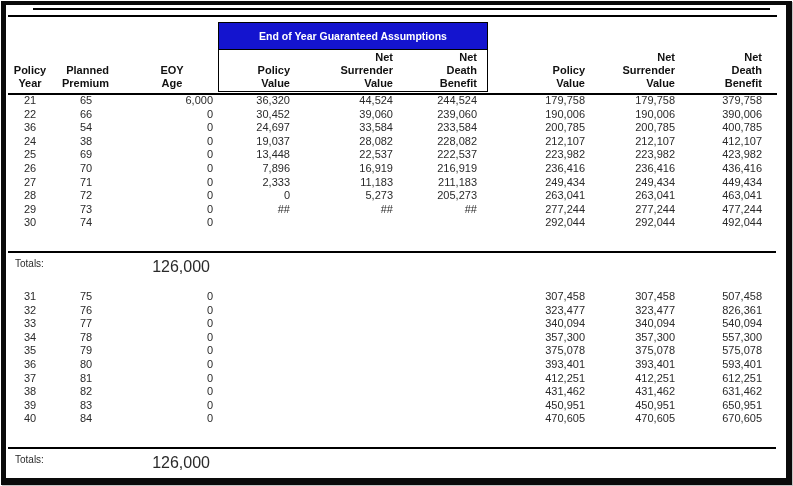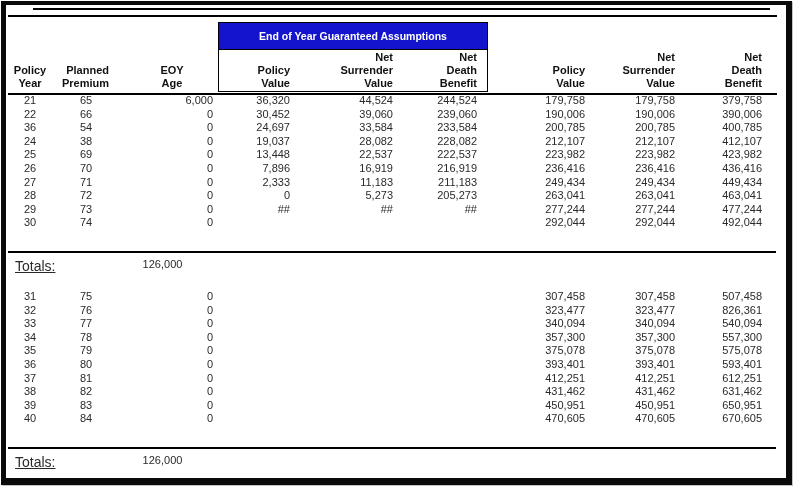--- a/index.html
+++ b/index.html
@@ -29,22 +29,22 @@
   .col-1{text-align:center;} .col-2{text-align:center;}
   .col-3{text-align:right;padding-right:11px;}
   .col-4{text-align:right;padding-right:10px;}
   .col-5{text-align:right;padding-right:11px;}
   .col-6{text-align:right;padding-right:11px;}
   .col-7{text-align:right;padding-right:13px;}
   .col-8{text-align:right;padding-right:13px;}
   .col-9{text-align:right;padding-right:14px;}
   .totals-row{position:absolute;left:8px;width:768px;height:22px;border-top:2px solid #000;}
   .totals1{top:251px;} .totals2{top:447px;}
-  .totals-label{position:absolute;left:7px;top:5px;font-size:14px;color:#2a2a2a;text-decoration:underline;}
-  .totals-value{position:absolute;left:100px;width:109px;top:5px;text-align:center;font-size:11px;color:#2a2a2a;}
+  .totals-label{position:absolute;left:7px;top:5px;font-size:10px;color:#2a2a2a;}
+  .totals-value{position:absolute;left:93px;width:109px;top:5px;text-align:right;font-size:16px;color:#2a2a2a;}
 </style>
 </head>
 <body>
 
 <div class="page">
   <div class="frame"></div>
 
   <div class="rule ruleA"></div>
   <div class="rule ruleB"></div>
 

